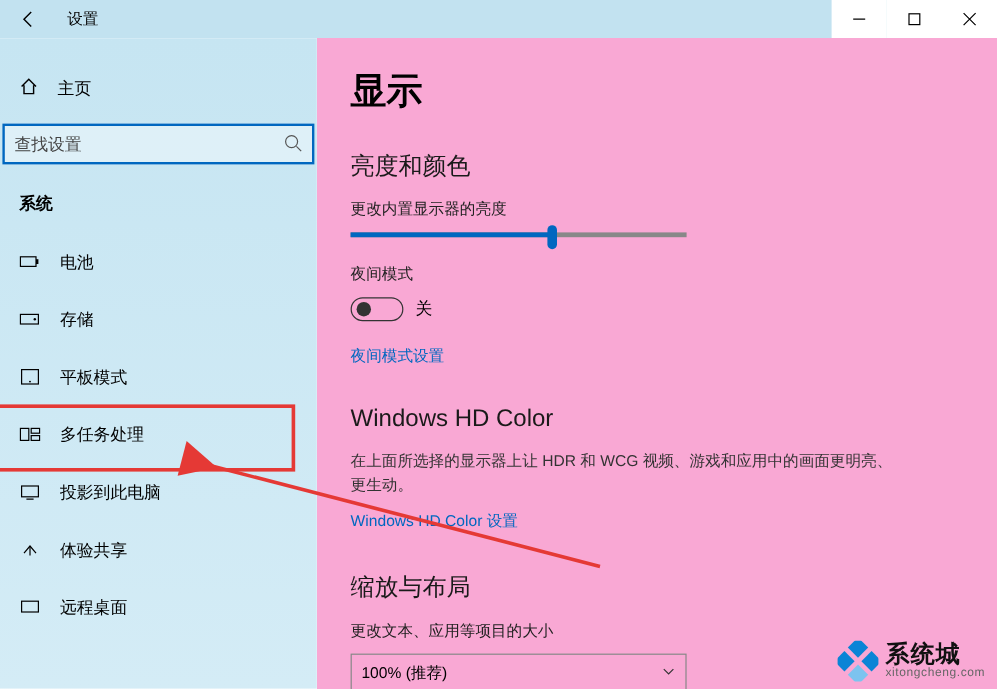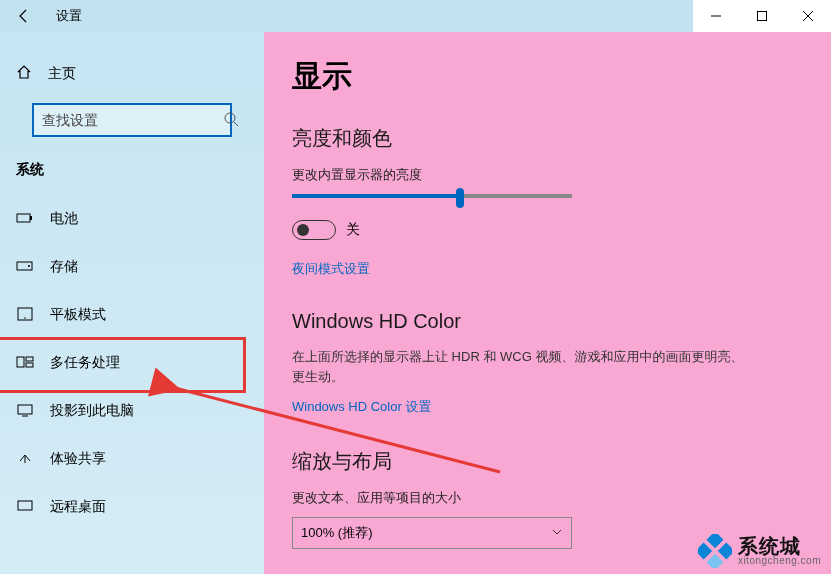--- a/index.html
+++ b/index.html
@@ -41,21 +41,21 @@
     background: linear-gradient(180deg,#c6e5f2 0%, #d4ecf6 100%);
     display:flex;flex-direction:column;
     padding-top:24px;
   }
   .home-row {
     display:flex;align-items:center;
     padding:8px 16px;
     gap:16px;
     margin-bottom:12px;
   }
-  .search-wrap { padding: 0 32px; margin-bottom:24px; }
+  .search-wrap { padding: 0 2px; margin-bottom:24px; }
   .search {
     width:100%;
     height:34px;
     border:2px solid #0067c0;
     background:rgba(255,255,255,0.4);
     display:flex;align-items:center;
     padding:0 8px;
   }
   .search input {
     flex:1;border:none;outline:none;background:transparent;
@@ -238,20 +238,21 @@
   <div class="content">
     <h1 class="page-title">显示</h1>
 
     <h2 class="section">亮度和颜色</h2>
     <div class="label">更改内置显示器的亮度</div>
     <div class="slider">
       <div class="slider-fill" id="slider-fill" style="width: 60%;"></div>
       <div class="slider-thumb" id="slider-thumb" style="left: calc(60% - 4px);"></div>
     </div>
 
+    <div class="label">夜间模式</div>
     <div class="toggle-row">
       <div class="toggle">
         <div class="knob"></div>
       </div>
       <span>关</span>
     </div>
     <span class="link">夜间模式设置</span>
 
     <h2 class="section">Windows HD Color</h2>
     <div class="desc">在上面所选择的显示器上让 HDR 和 WCG 视频、游戏和应用中的画面更明亮、更生动。</div>

